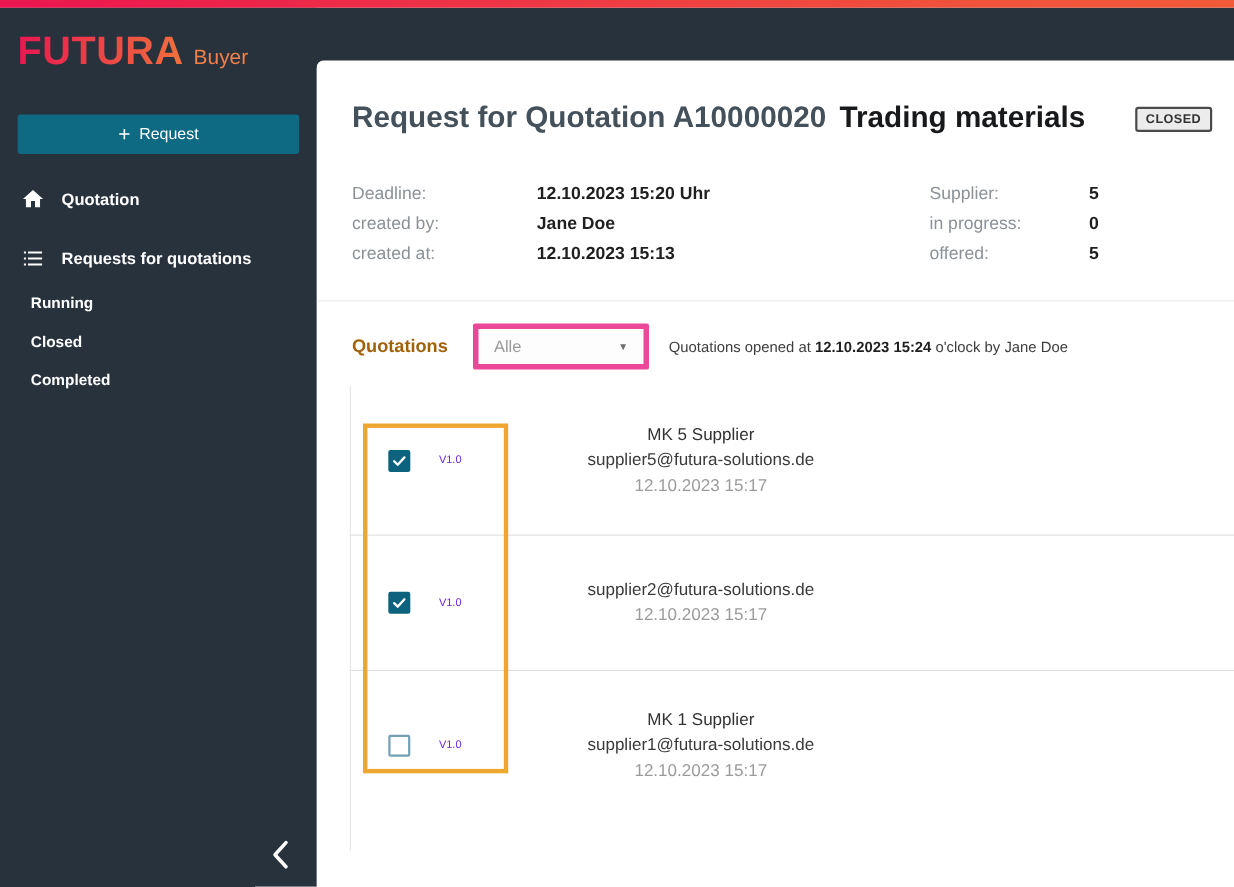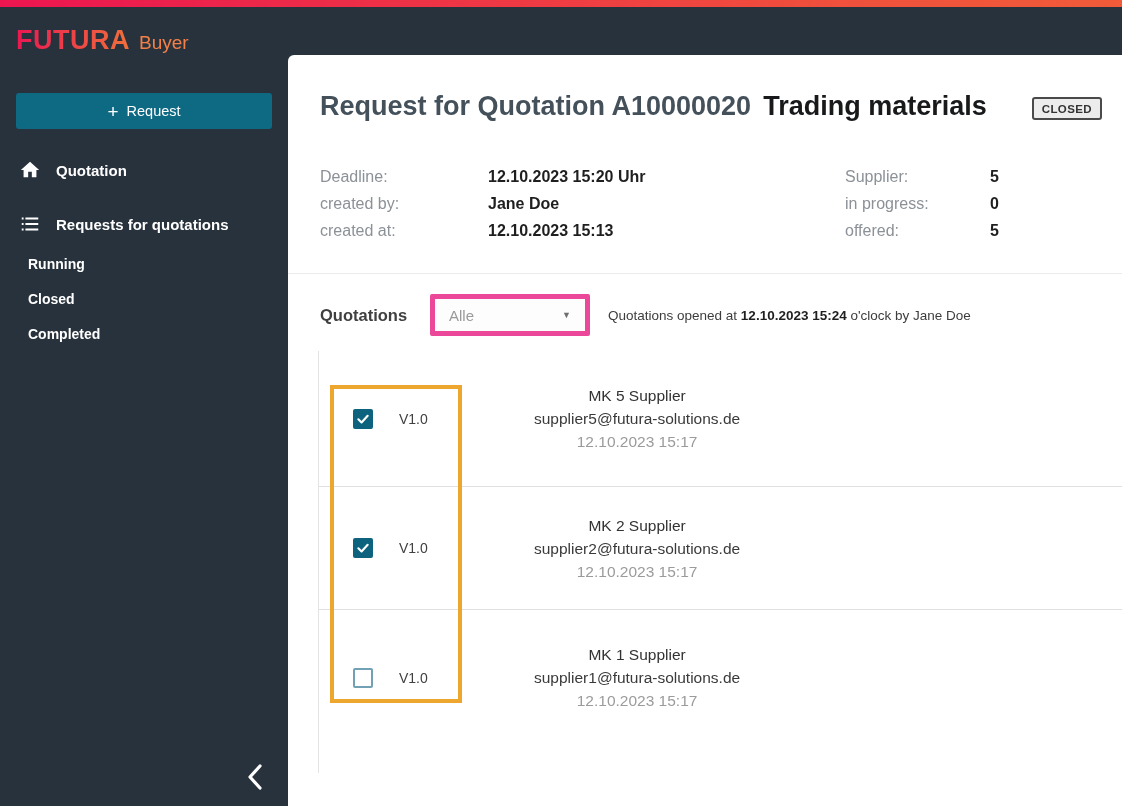--- a/index.html
+++ b/index.html
@@ -21,21 +21,21 @@
     position: absolute; top: 7px; left: 0; right: 0; height: 55px;
     background: #28323d; z-index: 1;
   }
   
   .sidebar {
     position: absolute; top: 7px; left: 0; bottom: 0; width: 288px;
     background: #28323d; color: #fff; z-index: 2;
   }
   .logo-row { padding: 18px 16px 0 16px; display: flex; align-items: baseline; }
   .logo-futura {
-    font-size: 27px; font-weight: bold; letter-spacing: 0.5px;
+    font-size: 36px; font-weight: bold; letter-spacing: 0.5px;
     background: linear-gradient(90deg, #ea1751, #f0703c);
     -webkit-background-clip: text; background-clip: text;
     -webkit-text-fill-color: transparent; color: #f0703c;
   }
   .logo-buyer { font-size: 19px; color: #f28048; margin-left: 9px; }
   .create-btn {
     margin: 37px 16px 0 16px; height: 36px; border: none; width: 256px;
     background: #0e6983; color: #fff; border-radius: 3px;
     display: flex; align-items: center; justify-content: center;
     font-size: 14.5px; cursor: pointer; font-family: inherit;
@@ -71,21 +71,21 @@
     letter-spacing: 0.4px; align-self: flex-start; margin-top: 6px;
   }
   .details { position: absolute; top: 108px; left: 32px; right: 20px; }
   .detail-row { display: flex; height: 27px; align-items: center; font-size: 16px; }
   .detail-label { width: 168px; color: #8b9197; }
   .detail-value { font-weight: bold; color: #1f1f1f; }
   .details-right { position: absolute; left: 525px; top: 0; }
   .details-right .detail-label { width: 145px; }
   .divider1 { position: absolute; top: 218px; left: 0; right: 0; border-top: 1px solid #ebebeb; }
   .quotations-row { position: absolute; top: 239px; left: 32px; right: 20px; display: flex; align-items: center; }
-  .q-heading { color: #404040; font-weight: bold; font-size: 16.5px; width: 86px; }
+  .q-heading { color: #a16207; font-weight: bold; font-size: 16.5px; width: 86px; }
   .q-select {
     margin-left: 24px; width: 160px; height: 42px; border: 5px solid #ec4899;
     border-radius: 2px; background: #fdfdfd; display: flex; align-items: center;
     padding: 16px 14px; color: #9a9a9a; font-size: 15px; cursor: pointer;
   }
   .dd-arrow { margin-left: auto; font-size: 9px; color: #6f6f6f; }
   .q-note { margin-left: 18px; font-size: 13.5px; color: #3d3d3d; }
   .q-note b { color: #1f1f1f; }
   
   .panel {
@@ -97,21 +97,21 @@
   .q-row.h2 { height: 123px; }
   .q-row.h3 { height: 135px; border-bottom: none; }
   .cbx {
     width: 20px; height: 20px; margin-left: 34px; border-radius: 2px; flex: none;
     background: #fff; border: 2px solid #72a0b4; cursor: pointer;
     display: flex; align-items: center; justify-content: center;
   }
   .cbx svg { display: none; }
   .cbx.checked { background: #0d627e; border-color: #0d627e; }
   .cbx.checked svg { display: block; }
-  .version { margin-left: 26px; width: 40px; color: #404040; font-size: 14px; flex: none; }
+  .version { margin-left: 26px; width: 40px; color: #6d28d9; font-size: 10px; flex: none; }
   .q-info { margin-left: 95px; line-height: 23px; text-align: center; }
   .q-name { font-size: 15.5px; color: #323232; }
   .q-email { font-size: 15.5px; color: #3a3a3a; }
   .q-date { font-size: 15.5px; color: #9b9b9b; }
   
   .annotation {
     position: absolute; left: 42px; top: 330px; width: 132px; height: 318px;
     border: 4px solid #eda62e; z-index: 4; pointer-events: none;
   }
 </style>
@@ -231,21 +231,20 @@
       </div>
     </div>
     <div class="q-row h2">
       <span class="cbx checked">
         <svg width="14" height="14" viewBox="0 0 24 24" fill="none" stroke="#ffffff" stroke-width="3.6" stroke-linecap="round" stroke-linejoin="round">
             <polyline points="4,12.5 9.5,18 20,6.5"></polyline>
           </svg>
       </span>
       <span class="version">V1.0</span>
       <div class="q-info">
-        <div class="q-name">MK 2 Supplier</div>
         <div class="q-email">supplier2@futura-solutions.de</div>
         <div class="q-date">12.10.2023 15:17</div>
       </div>
     </div>
     <div class="q-row h3">
       <span class="cbx">
         
       </span>
       <span class="version">V1.0</span>
       <div class="q-info">

